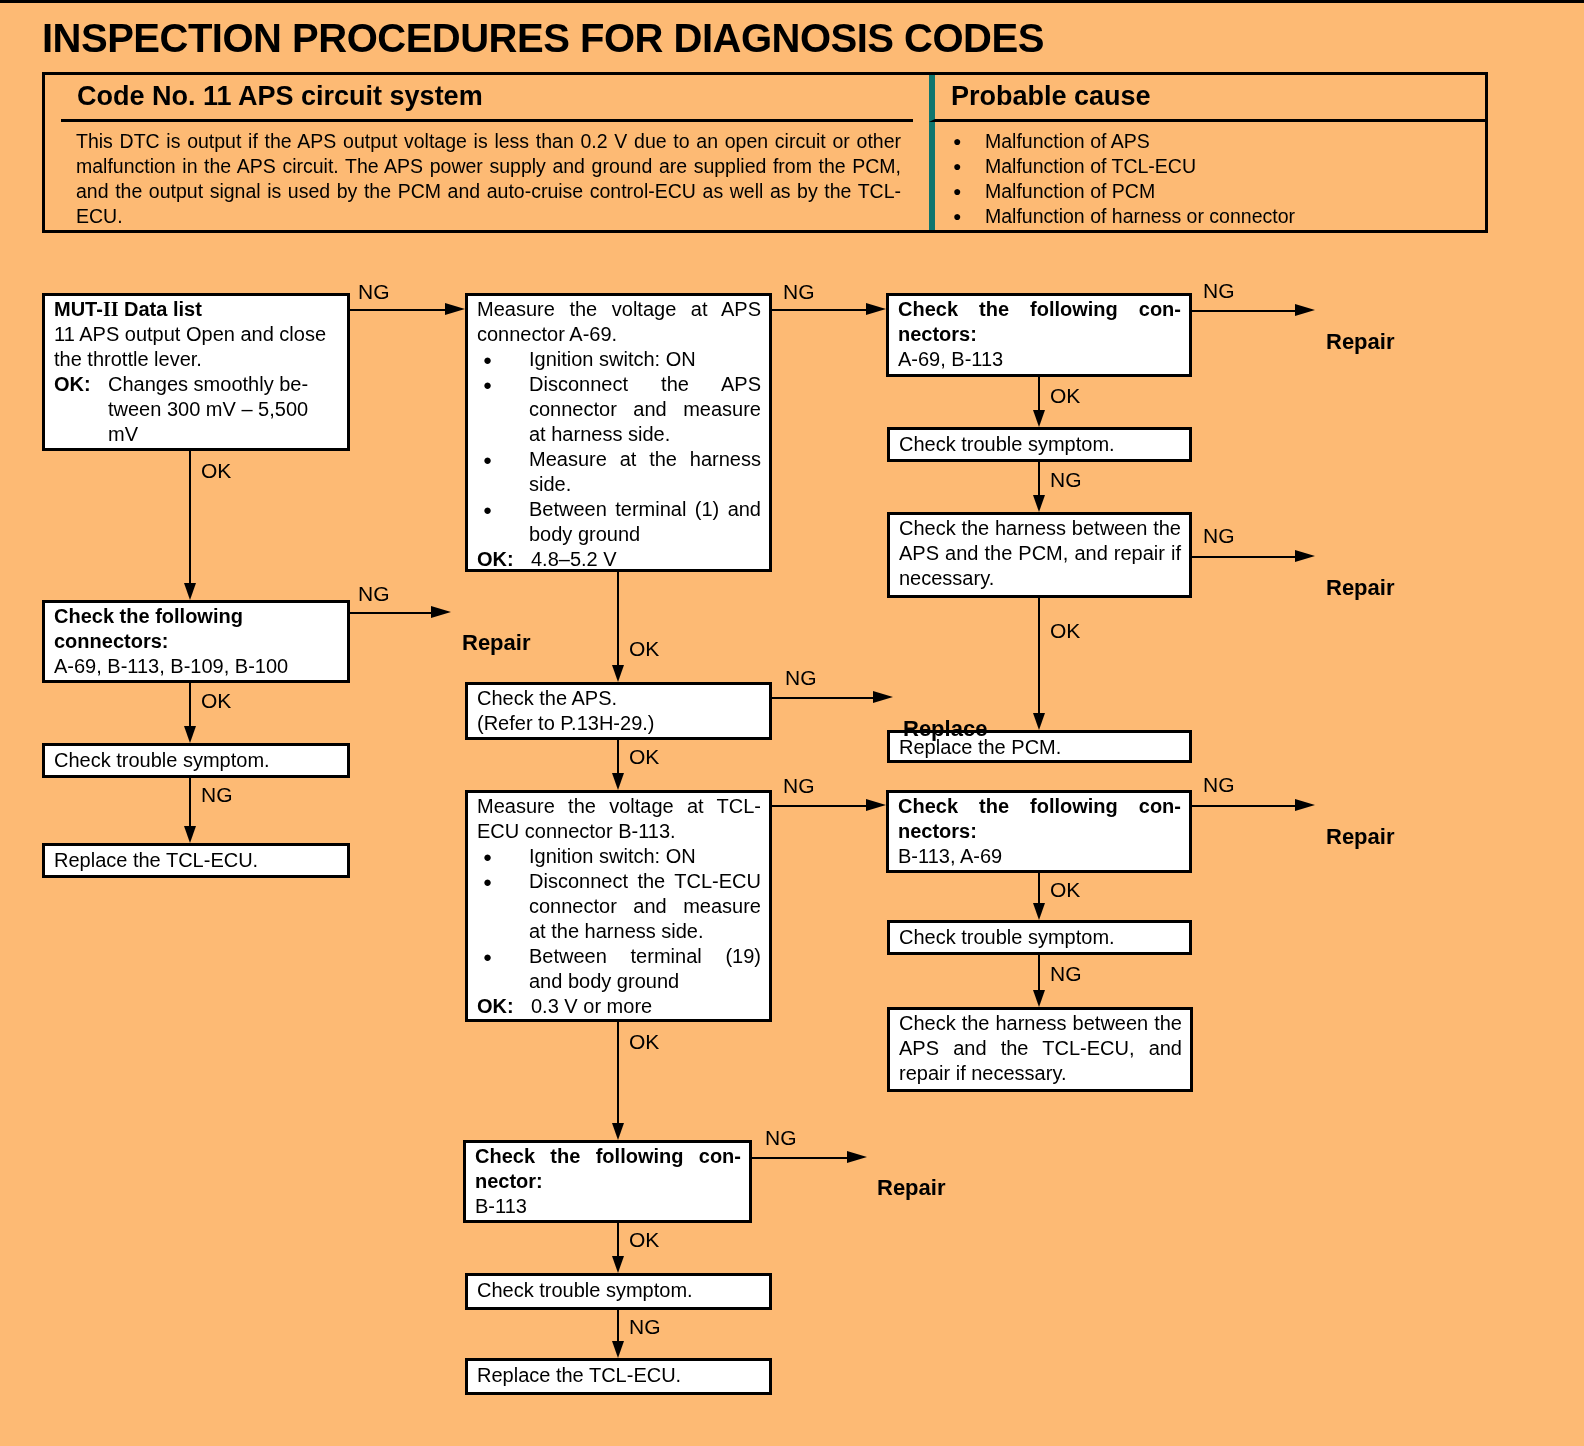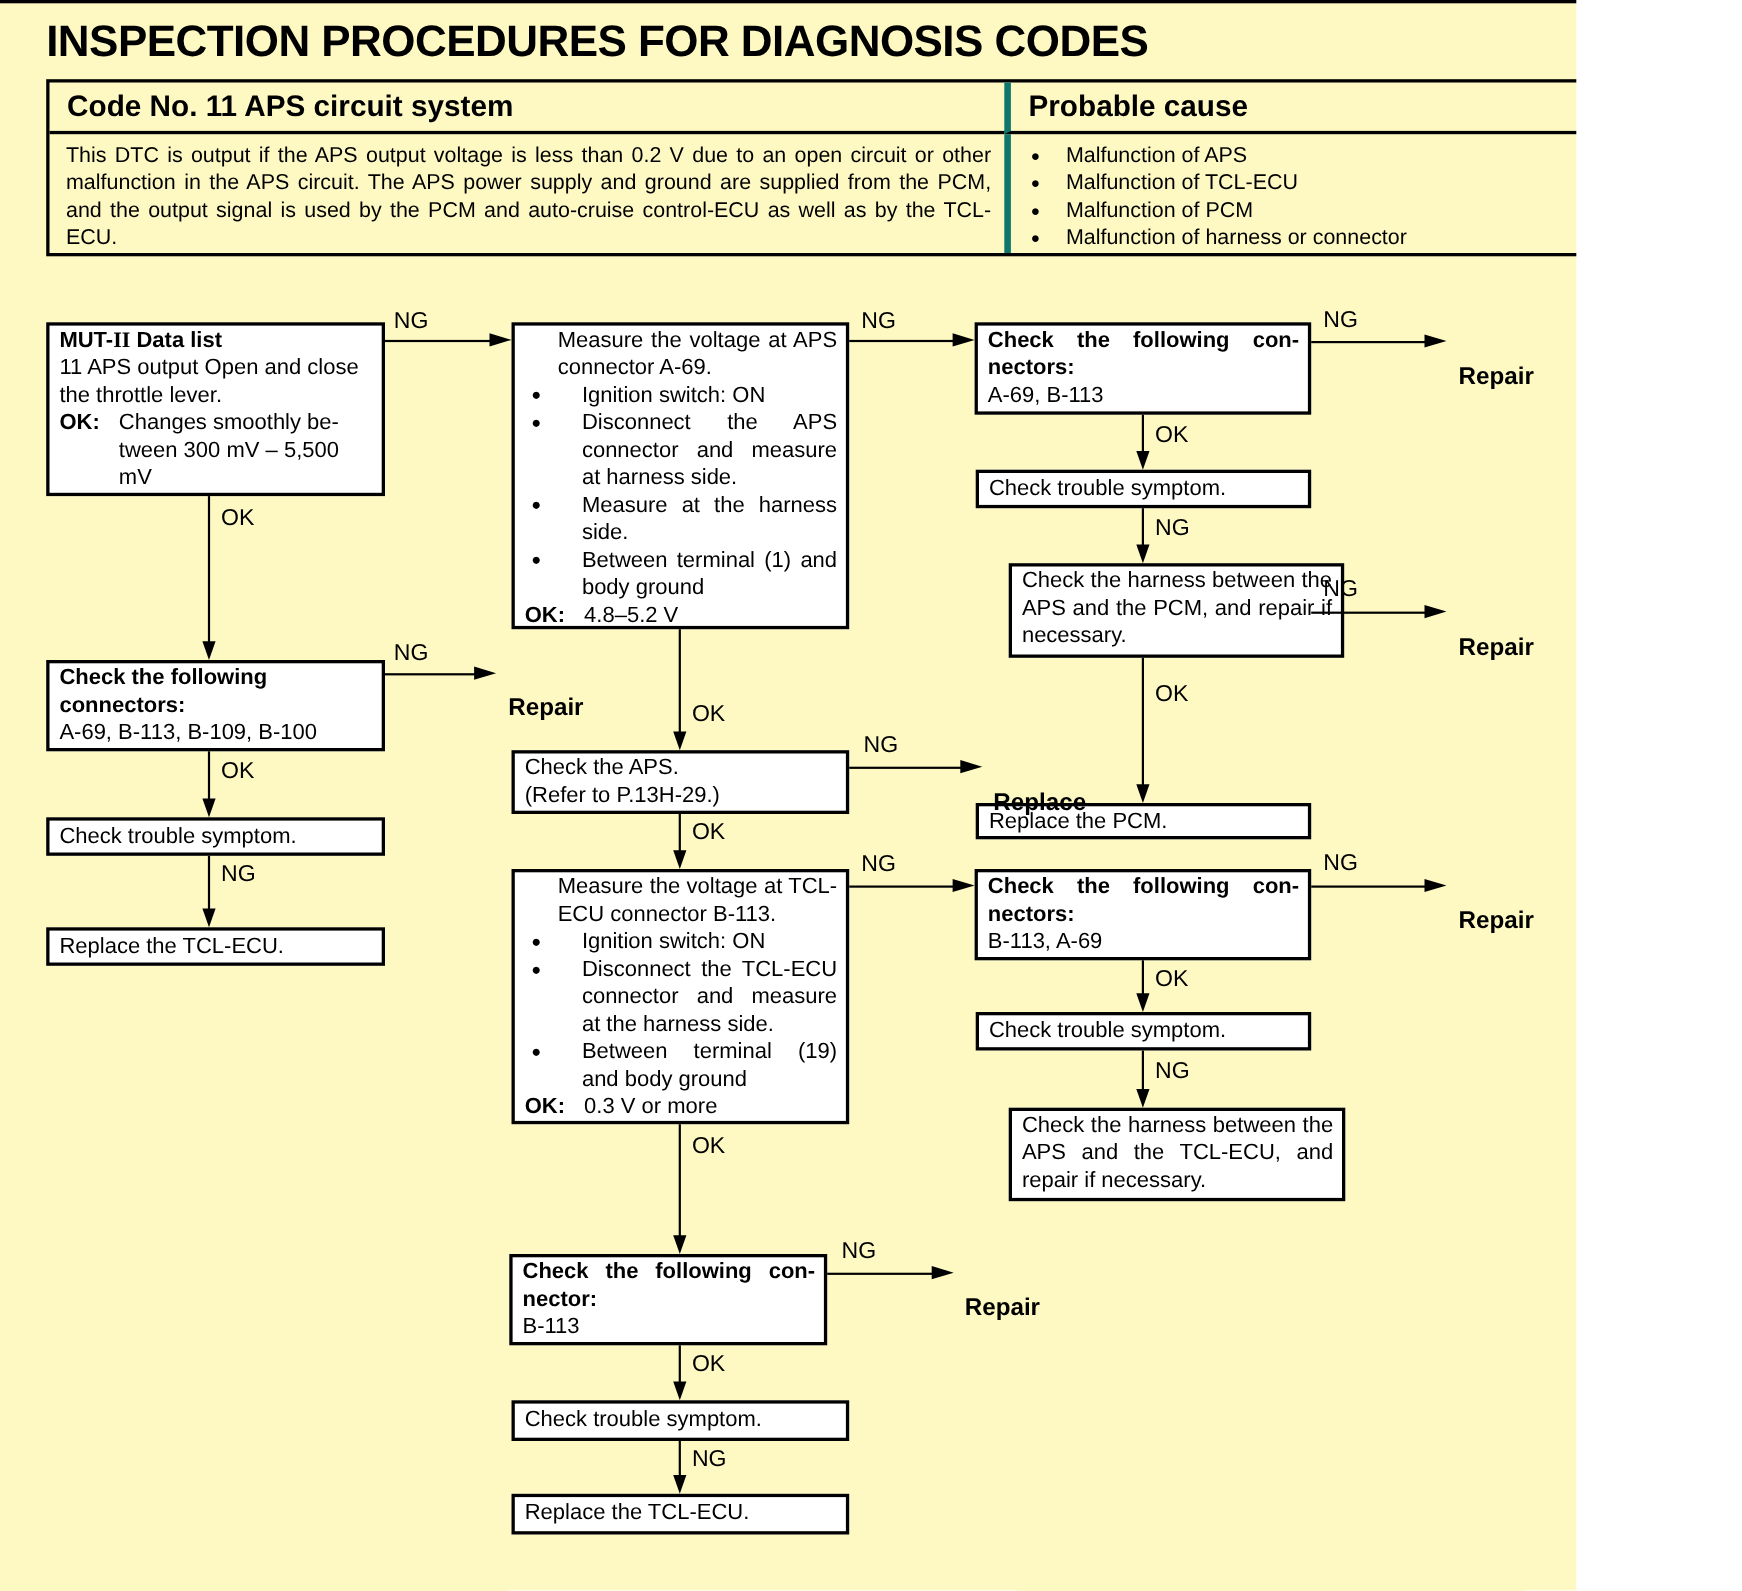--- a/index.html
+++ b/index.html
@@ -1,48 +1,48 @@
 <!DOCTYPE html>
 <html><head>
 <meta charset="utf-8">
 <style>
   html,body { margin:0; padding:0; background:#fff; }
   .canvas {
-    position:relative; width:1433px; height:1446px; background:#fef9c3;
+    position:relative; width:1584px; height:1446px; background:#fdba74;
     font-family:"Liberation Sans", sans-serif; color:#000;
     overflow:hidden;
   }
   .toprule { position:absolute; left:0; top:0; width:1584px; height:3px; background:#000; }
   .title {
     position:absolute; left:42px; top:16px;
     font-size:40px; font-weight:bold; letter-spacing:-0.5px; white-space:nowrap;
   }
   
   .tbl {
     position:absolute; left:42px; top:72px; width:1446px; height:161px;
     border:3px solid #000; box-sizing:border-box;
     display:grid; grid-template-columns:868px 1fr; grid-template-rows:47px 1fr;
   }
-  .tbl > div { box-sizing:border-box; }
+  .tbl > div { box-sizing:border-box;margin-left:16px; }
   .cell-r { border-left:6px solid #0f766e; }
   .cell-h { border-bottom:3px solid #000; font-weight:bold; font-size:27px; padding:6px 0 0 16px; }
   .cell-desc { font-size:19.5px; line-height:25px; text-align:justify; padding:7px 12px 0 15px; }
   .cell-causes { font-size:19.5px; line-height:25px; padding:7px 0 0 18px; }
   .cause-row { display:flex; }
   .cause-row .dot { width:32px; flex:none; font-size:14px; }
   
   .box {
     position:absolute; box-sizing:border-box; background:#fff;
     border:3px solid #000; padding:1px 8px 0 9px;
     font-size:20px; line-height:25px;
   }
   .box.s { padding-top:0; line-height:28px; }
   .bold { font-weight:bold; }
   .roman { font-weight:bold; font-family:"Liberation Serif", serif; }
-  .j { text-align:justify;margin-left:30px; }
+  .j { text-align:justify; }
   .spread { text-align:justify; text-align-last:justify; }
   .pre { white-space:pre-line; }
   .okrow { display:flex; }
   .okrow .oklab { font-weight:bold; width:54px; flex:none; }
   .brow { display:flex; }
   .brow .dot { width:46px; flex:none; padding-left:6px; font-size:15px; }
   .brow .btxt { flex:1; text-align:justify; }
   
   .hline { position:absolute; height:2px; background:#000; }
   .vline { position:absolute; width:2px; background:#000; }

